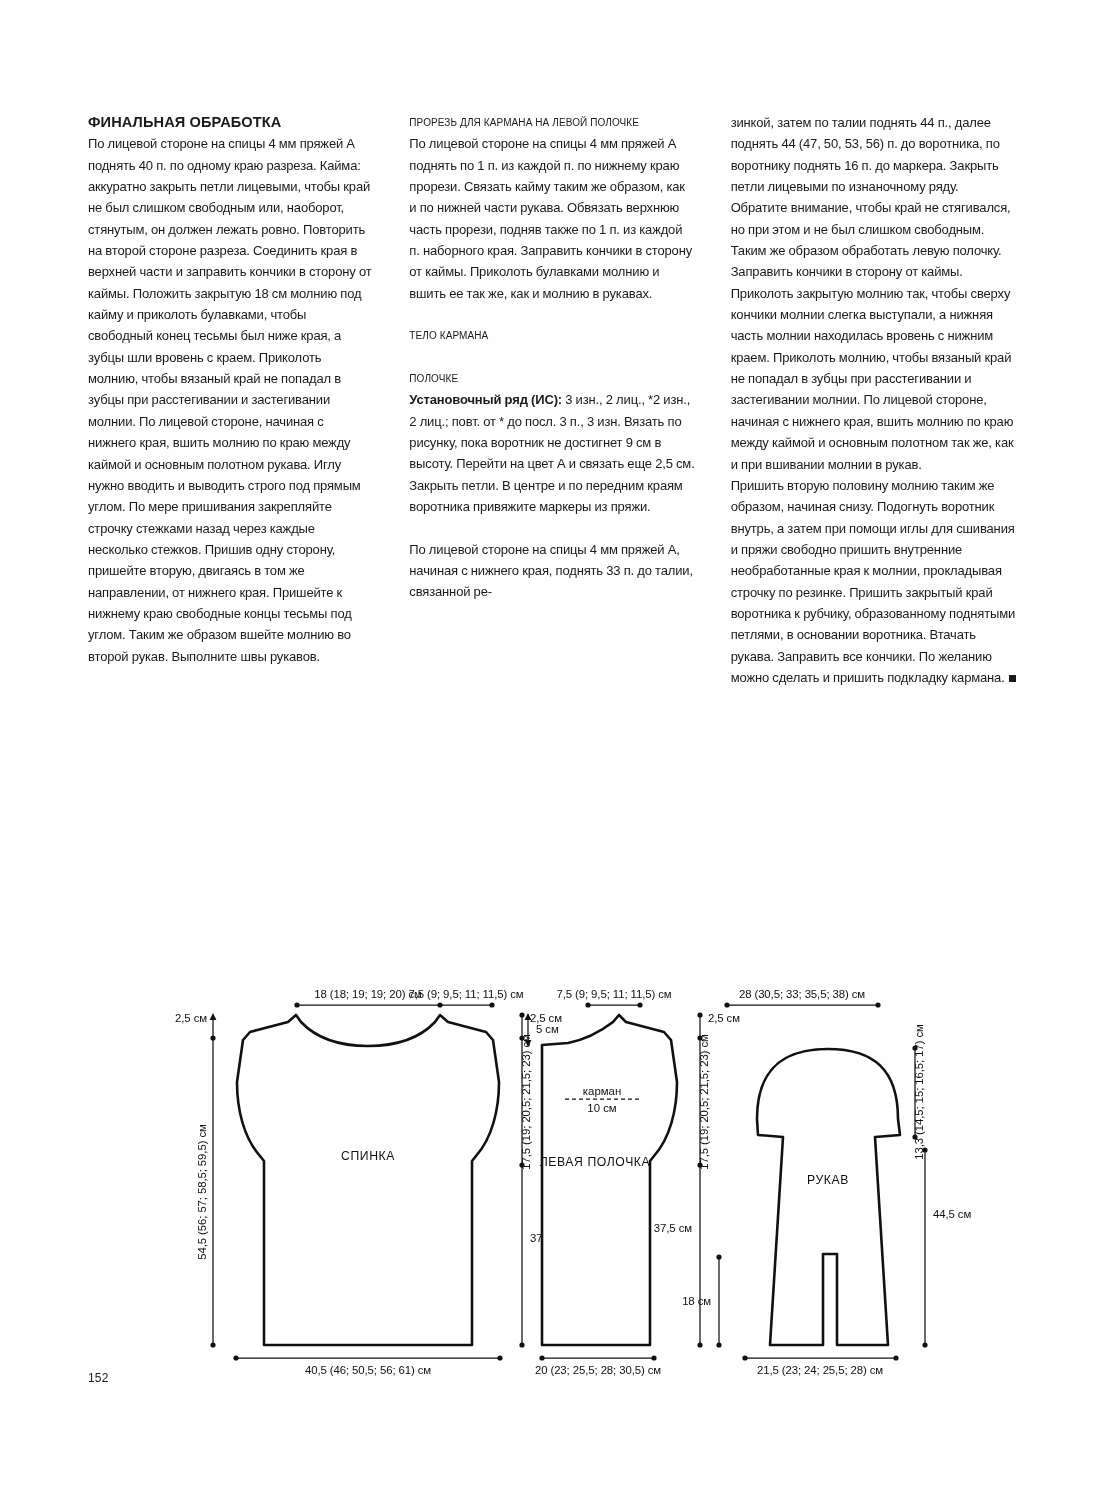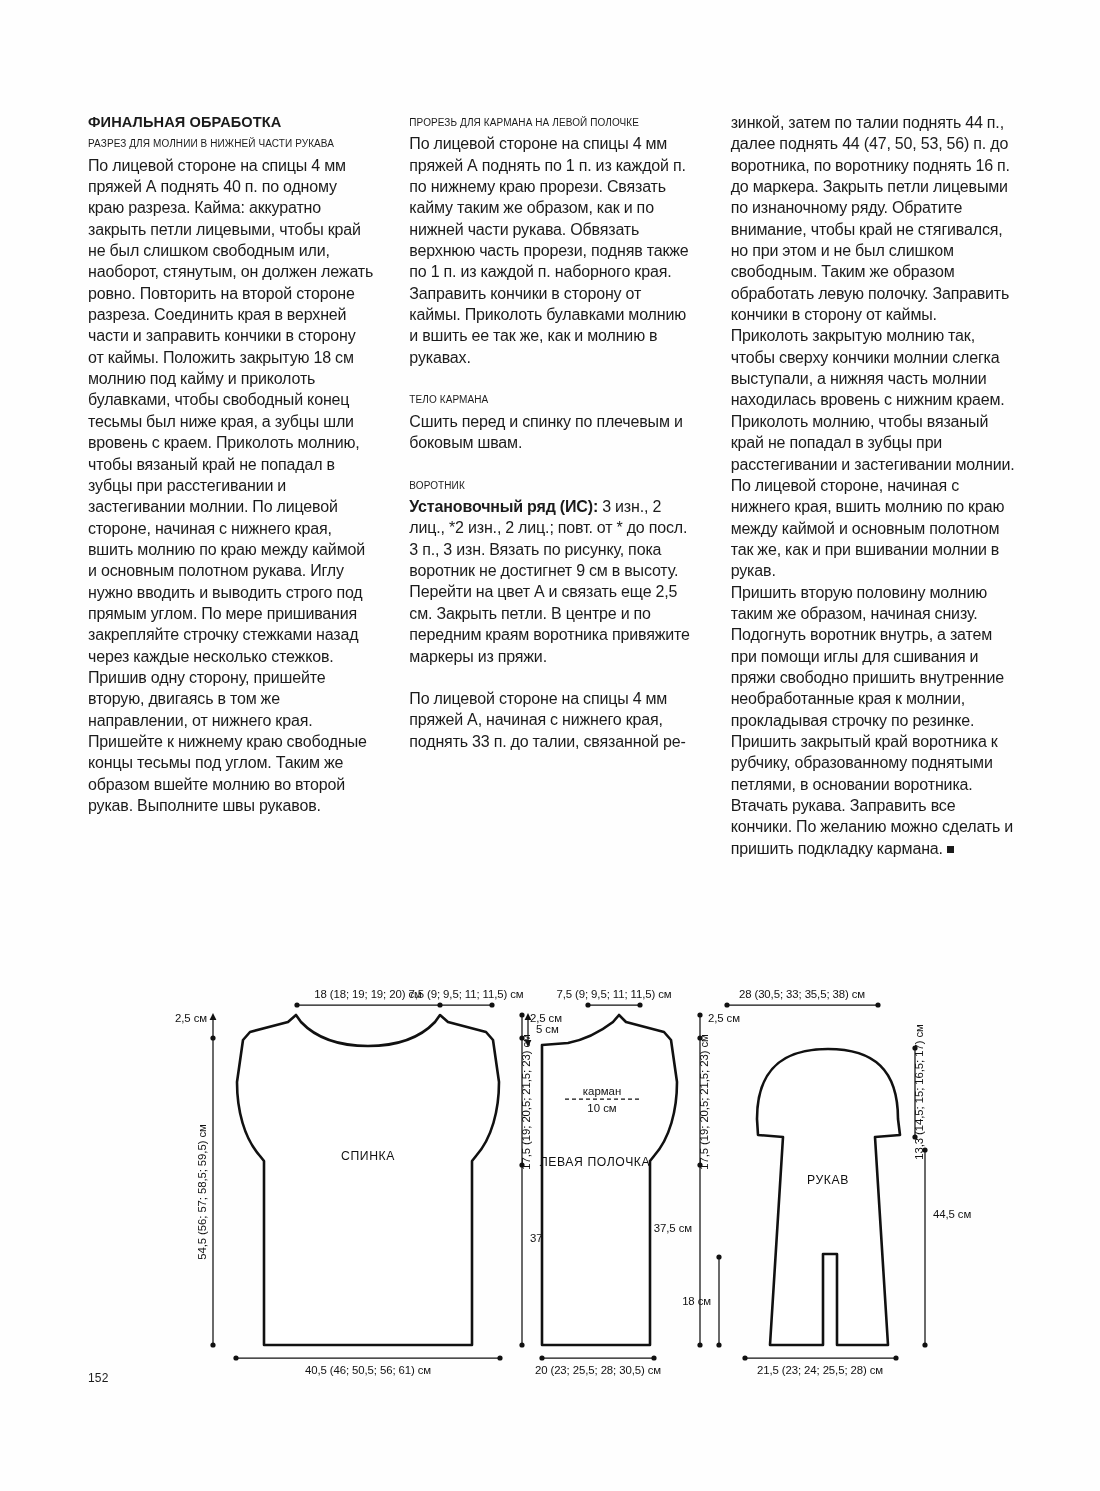--- a/index.html
+++ b/index.html
@@ -18,21 +18,21 @@
   .columns{
     position:absolute;
     left:88px; top:112px;
     width:928px;
     display:flex;
     gap:36px;
   }
   .col{width:291px;}
   .col p{
     margin:0;
-    font-size:16px;
+    font-size:13px;
     line-height:21.35px;
     letter-spacing:-0.15px;
     text-align:left;
     word-spacing:-0.2px;
   }
   h1.head-main{
     margin:0;
     font-size:14.6px;
     line-height:21.35px;
     font-weight:bold;
@@ -83,34 +83,32 @@
 </style>
 </head>
 <body>
 
 <div class="page">
 
   <div class="columns">
 
     <div class="col">
       <h1 class="head-main">ФИНАЛЬНАЯ ОБРАБОТКА</h1>
-      <h2 class="head">РАЗРЕЗ ДЛЯ МОЛНИИ В НИЖНЕЙ ЧАСТИ РУКАВА</h2>
       <p>По лицевой стороне на спицы 4 мм пряжей А поднять 40 п. по одному краю разреза. Кайма: аккуратно закрыть петли лицевыми, чтобы край не был слишком свободным или, наоборот, стянутым, он должен лежать ровно. Повторить на второй стороне разреза. Соединить края в верхней части и заправить кончики в сторону от каймы. Положить закрытую 18 см молнию под кайму и приколоть булавками, чтобы свободный конец тесьмы был ниже края, а зубцы шли вровень с краем. Приколоть молнию, чтобы вязаный край не попадал в зубцы при расстегивании и застегивании молнии. По лицевой стороне, начиная с нижнего края, вшить молнию по краю между каймой и основным полотном рукава. Иглу нужно вводить и выводить строго под прямым углом. По мере пришивания закрепляйте строчку стежками назад через каждые несколько стежков. Пришив одну сторону, пришейте вторую, двигаясь в том же направлении, от нижнего края. Пришейте к нижнему краю свободные концы тесьмы под углом. Таким же образом вшейте молнию во второй рукав. Выполните швы рукавов.</p>
     </div>
 
     <div class="col">
       <h2 class="head">ПРОРЕЗЬ ДЛЯ КАРМАНА НА ЛЕВОЙ ПОЛОЧКЕ</h2>
       <p>По лицевой стороне на спицы 4 мм пряжей А поднять по 1 п. из каждой п. по нижнему краю прорези. Связать кайму таким же образом, как и по нижней части рукава. Обвязать верхнюю часть прорези, подняв также по 1 п. из каждой п. наборного края. Заправить кончики в сторону от каймы. Приколоть булавками молнию и вшить ее так же, как и молнию в рукавах.</p>
       <div class="gap"></div>
 
       <h2 class="head">ТЕЛО КАРМАНА</h2>
-      <p>Сшить перед и спинку по плечевым и боковым швам.</p>
       <div class="gap"></div>
 
-      <h2 class="head">ВОРОТНИК</h2>
+      <h2 class="head">ПОЛОЧКЕ</h2>
       <p><span class="lead">Установочный ряд (ИС):</span><span> 3 изн., 2 лиц., *2 изн., 2 лиц.; повт. от * до посл. 3 п., 3 изн. Вязать по рисунку, пока воротник не достигнет 9 см в высоту. Перейти на цвет А и связать еще 2,5 см. Закрыть петли. В центре и по передним краям воротника привяжите маркеры из пряжи.</span></p>
       <div class="gap"></div>
 
       <p>По лицевой стороне на спицы 4 мм пряжей А, начиная с нижнего края, поднять 33 п. до талии, связанной ре-</p>
     </div>
 
     <div class="col">
       <p>зинкой, затем по талии поднять 44 п., далее поднять 44 (47, 50, 53, 56) п. до воротника, по воротнику поднять 16 п. до маркера. Закрыть петли лицевыми по изнаночному ряду. Обратите внимание, чтобы край не стягивался, но при этом и не был слишком свободным. Таким же образом обработать левую полочку. Заправить кончики в сторону от каймы. Приколоть закрытую молнию так, чтобы сверху кончики молнии слегка выступали, а нижняя часть молнии находилась вровень с нижним краем. Приколоть молнию, чтобы вязаный край не попадал в зубцы при расстегивании и застегивании молнии. По лицевой стороне, начиная с нижнего края, вшить молнию по краю между каймой и основным полотном так же, как и при вшивании молнии в рукав.</p>
       <p><span>Пришить вторую половину молнию таким же образом, начиная снизу. Подогнуть воротник внутрь, а затем при помощи иглы для сшивания и пряжи свободно пришить внутренние необработанные края к молнии, прокладывая строчку по резинке. Пришить закрытый край воротника к рубчику, образованному поднятыми петлями, в основании воротника. Втачать рукава. Заправить все кончики. По желанию можно сделать и пришить подкладку кармана.</span><span class="endmark"></span></p>
     </div>

